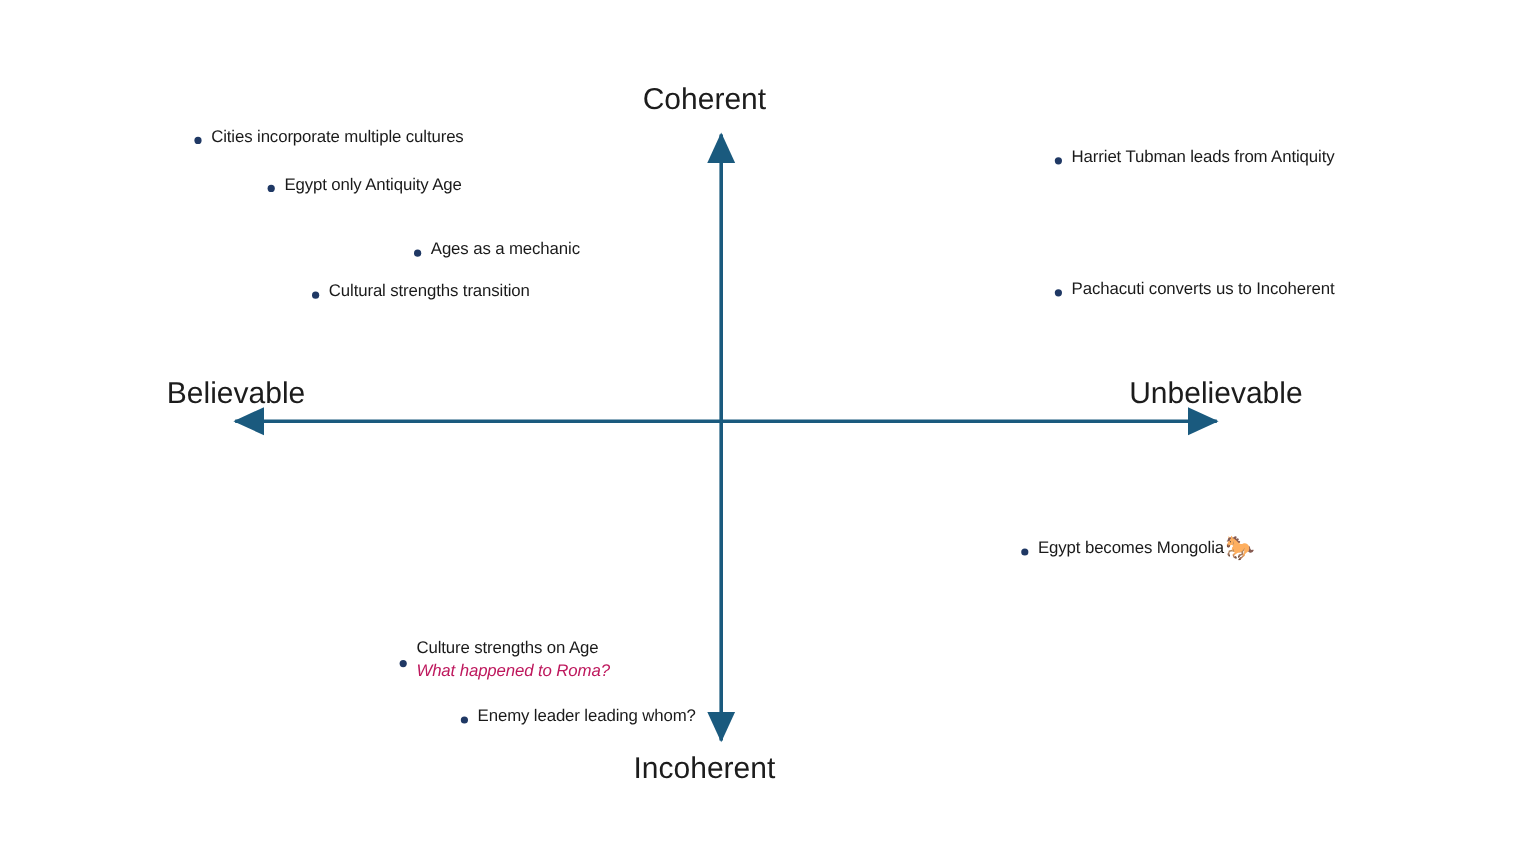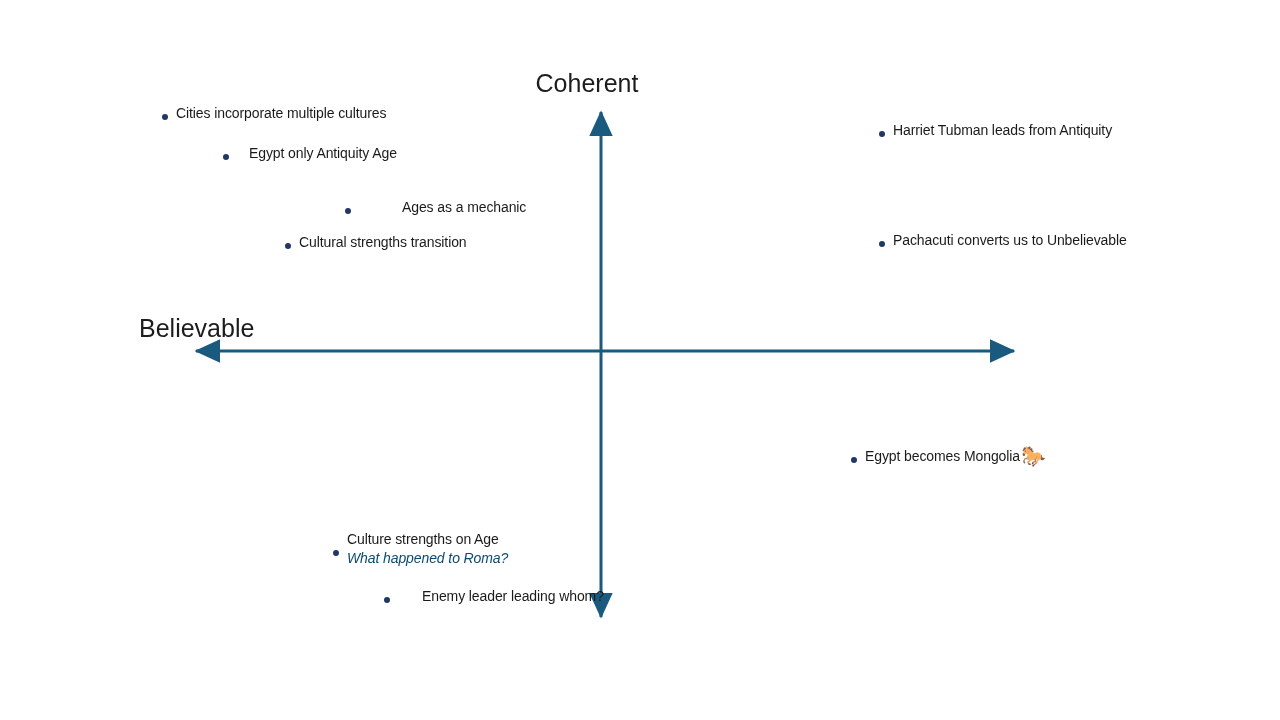--- a/index.html
+++ b/index.html
@@ -76,21 +76,21 @@
     font-size: 14px;
     line-height: 19px;
     color: #1a1a1a;
     letter-spacing: -0.1px;
   }
   .note-subtext {
     font-family: "Liberation Sans", sans-serif;
     font-size: 14px;
     line-height: 19px;
     font-style: italic;
-    color: #0c4a6e;
+    color: #be185d;
     letter-spacing: -0.1px;
   }
   .note-emoji {
     font-family: "DejaVu Sans", sans-serif;
     font-size: 20px;
     line-height: 19px;
     color: #000000;
     margin-left: 1px;
     vertical-align: middle;
   }
@@ -121,78 +121,80 @@
 
     <line x1="601" y1="351" x2="196" y2="351" stroke="#1a5a7e" stroke-width="3" marker-end="url(#arrow-left)"></line>
 
     <line x1="601" y1="351" x2="601" y2="112" stroke="#1a5a7e" stroke-width="3" marker-end="url(#arrow-up)"></line>
 
     <line x1="601" y1="351" x2="601" y2="617" stroke="#1a5a7e" stroke-width="3" marker-end="url(#arrow-down)"></line>
   </svg>
 
   <div class="axis-label top">Coherent</div>
 
+  <div class="axis-label bottom">Incoherent</div>
 
   <div class="axis-label left">Believable</div>
 
+  <div class="axis-label right">Unbelievable</div>
 
   <div id="notes-layer">
       <div class="note" style="left: 162px; top: 104px;">
         <span class="note-bullet"></span>
         <div class="note-body">
           <div class="note-text"><span>Cities incorporate multiple cultures</span></div>
         </div>
       </div>
-      <div class="note" style="left: 223px; top: 144px; gap: 12px;">
+      <div class="note" style="left: 223px; top: 144px;">
         <span class="note-bullet"></span>
         <div class="note-body">
           <div class="note-text"><span>Egypt only Antiquity Age</span></div>
         </div>
       </div>
-      <div class="note" style="left: 345px; top: 198px; gap: 43px;">
+      <div class="note" style="left: 345px; top: 198px;">
         <span class="note-bullet"></span>
         <div class="note-body">
           <div class="note-text"><span>Ages as a mechanic</span></div>
         </div>
       </div>
-      <div class="note" style="left: 285px; top: 233px;">
+      <div class="note" style="left: 260px; top: 233px;">
         <span class="note-bullet"></span>
         <div class="note-body">
           <div class="note-text"><span>Cultural strengths transition</span></div>
         </div>
       </div>
       <div class="note" style="left: 879px; top: 121px;">
         <span class="note-bullet"></span>
         <div class="note-body">
           <div class="note-text"><span>Harriet Tubman leads from Antiquity</span></div>
         </div>
       </div>
       <div class="note" style="left: 879px; top: 231px;">
         <span class="note-bullet"></span>
         <div class="note-body">
-          <div class="note-text"><span>Pachacuti converts us to Unbelievable</span></div>
+          <div class="note-text"><span>Pachacuti converts us to Incoherent</span></div>
         </div>
       </div>
       <div class="note" style="left: 851px; top: 447px;">
         <span class="note-bullet"></span>
         <div class="note-body">
           <div class="note-text with-emoji">
             <span>Egypt becomes Mongolia</span>
             <span class="note-emoji">🐎</span>
           </div>
         </div>
       </div>
       <div class="note" style="left: 333px; top: 530px;">
         <span class="note-bullet"></span>
         <div class="note-body">
           <div class="note-text"><span>Culture strengths on Age</span></div>
           <div class="note-subtext">What happened to Roma?</div>
         </div>
       </div>
-      <div class="note" style="left: 384px; top: 587px; gap: 24px;">
+      <div class="note" style="left: 384px; top: 587px;">
         <span class="note-bullet"></span>
         <div class="note-body">
           <div class="note-text"><span>Enemy leader leading whom?</span></div>
         </div>
       </div>
     </div>
 
 </div>
 
 </body></html>

